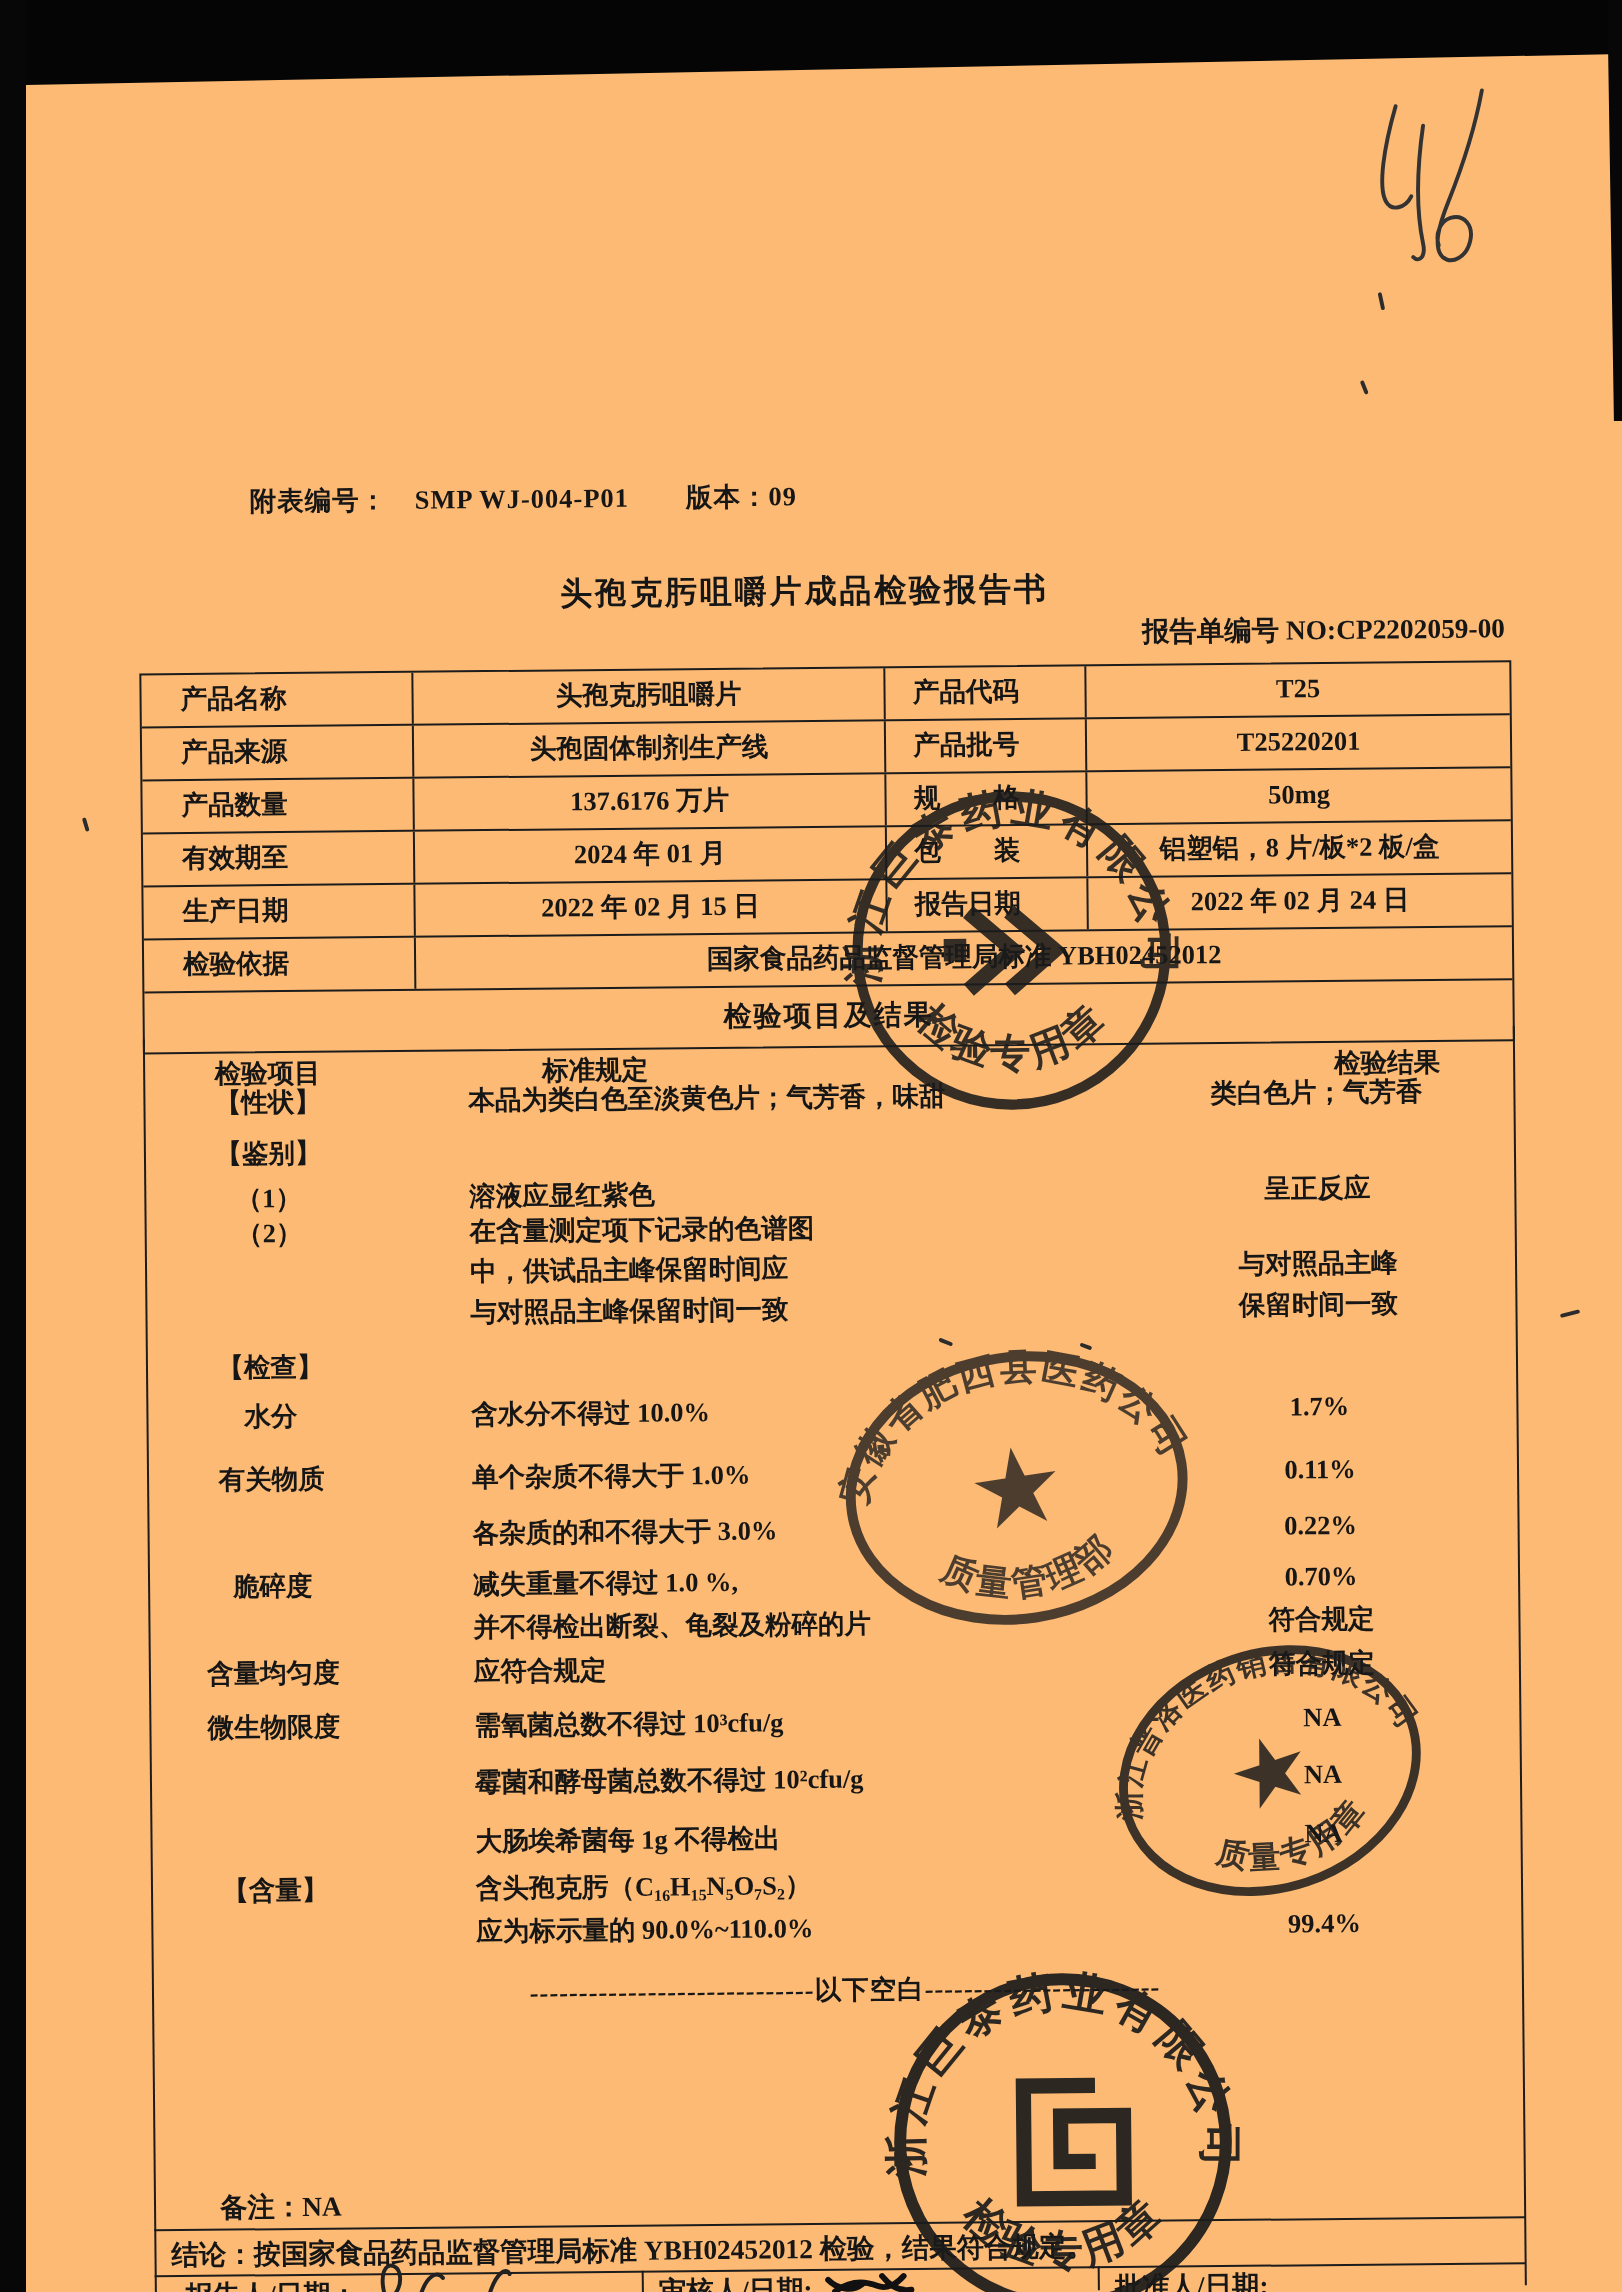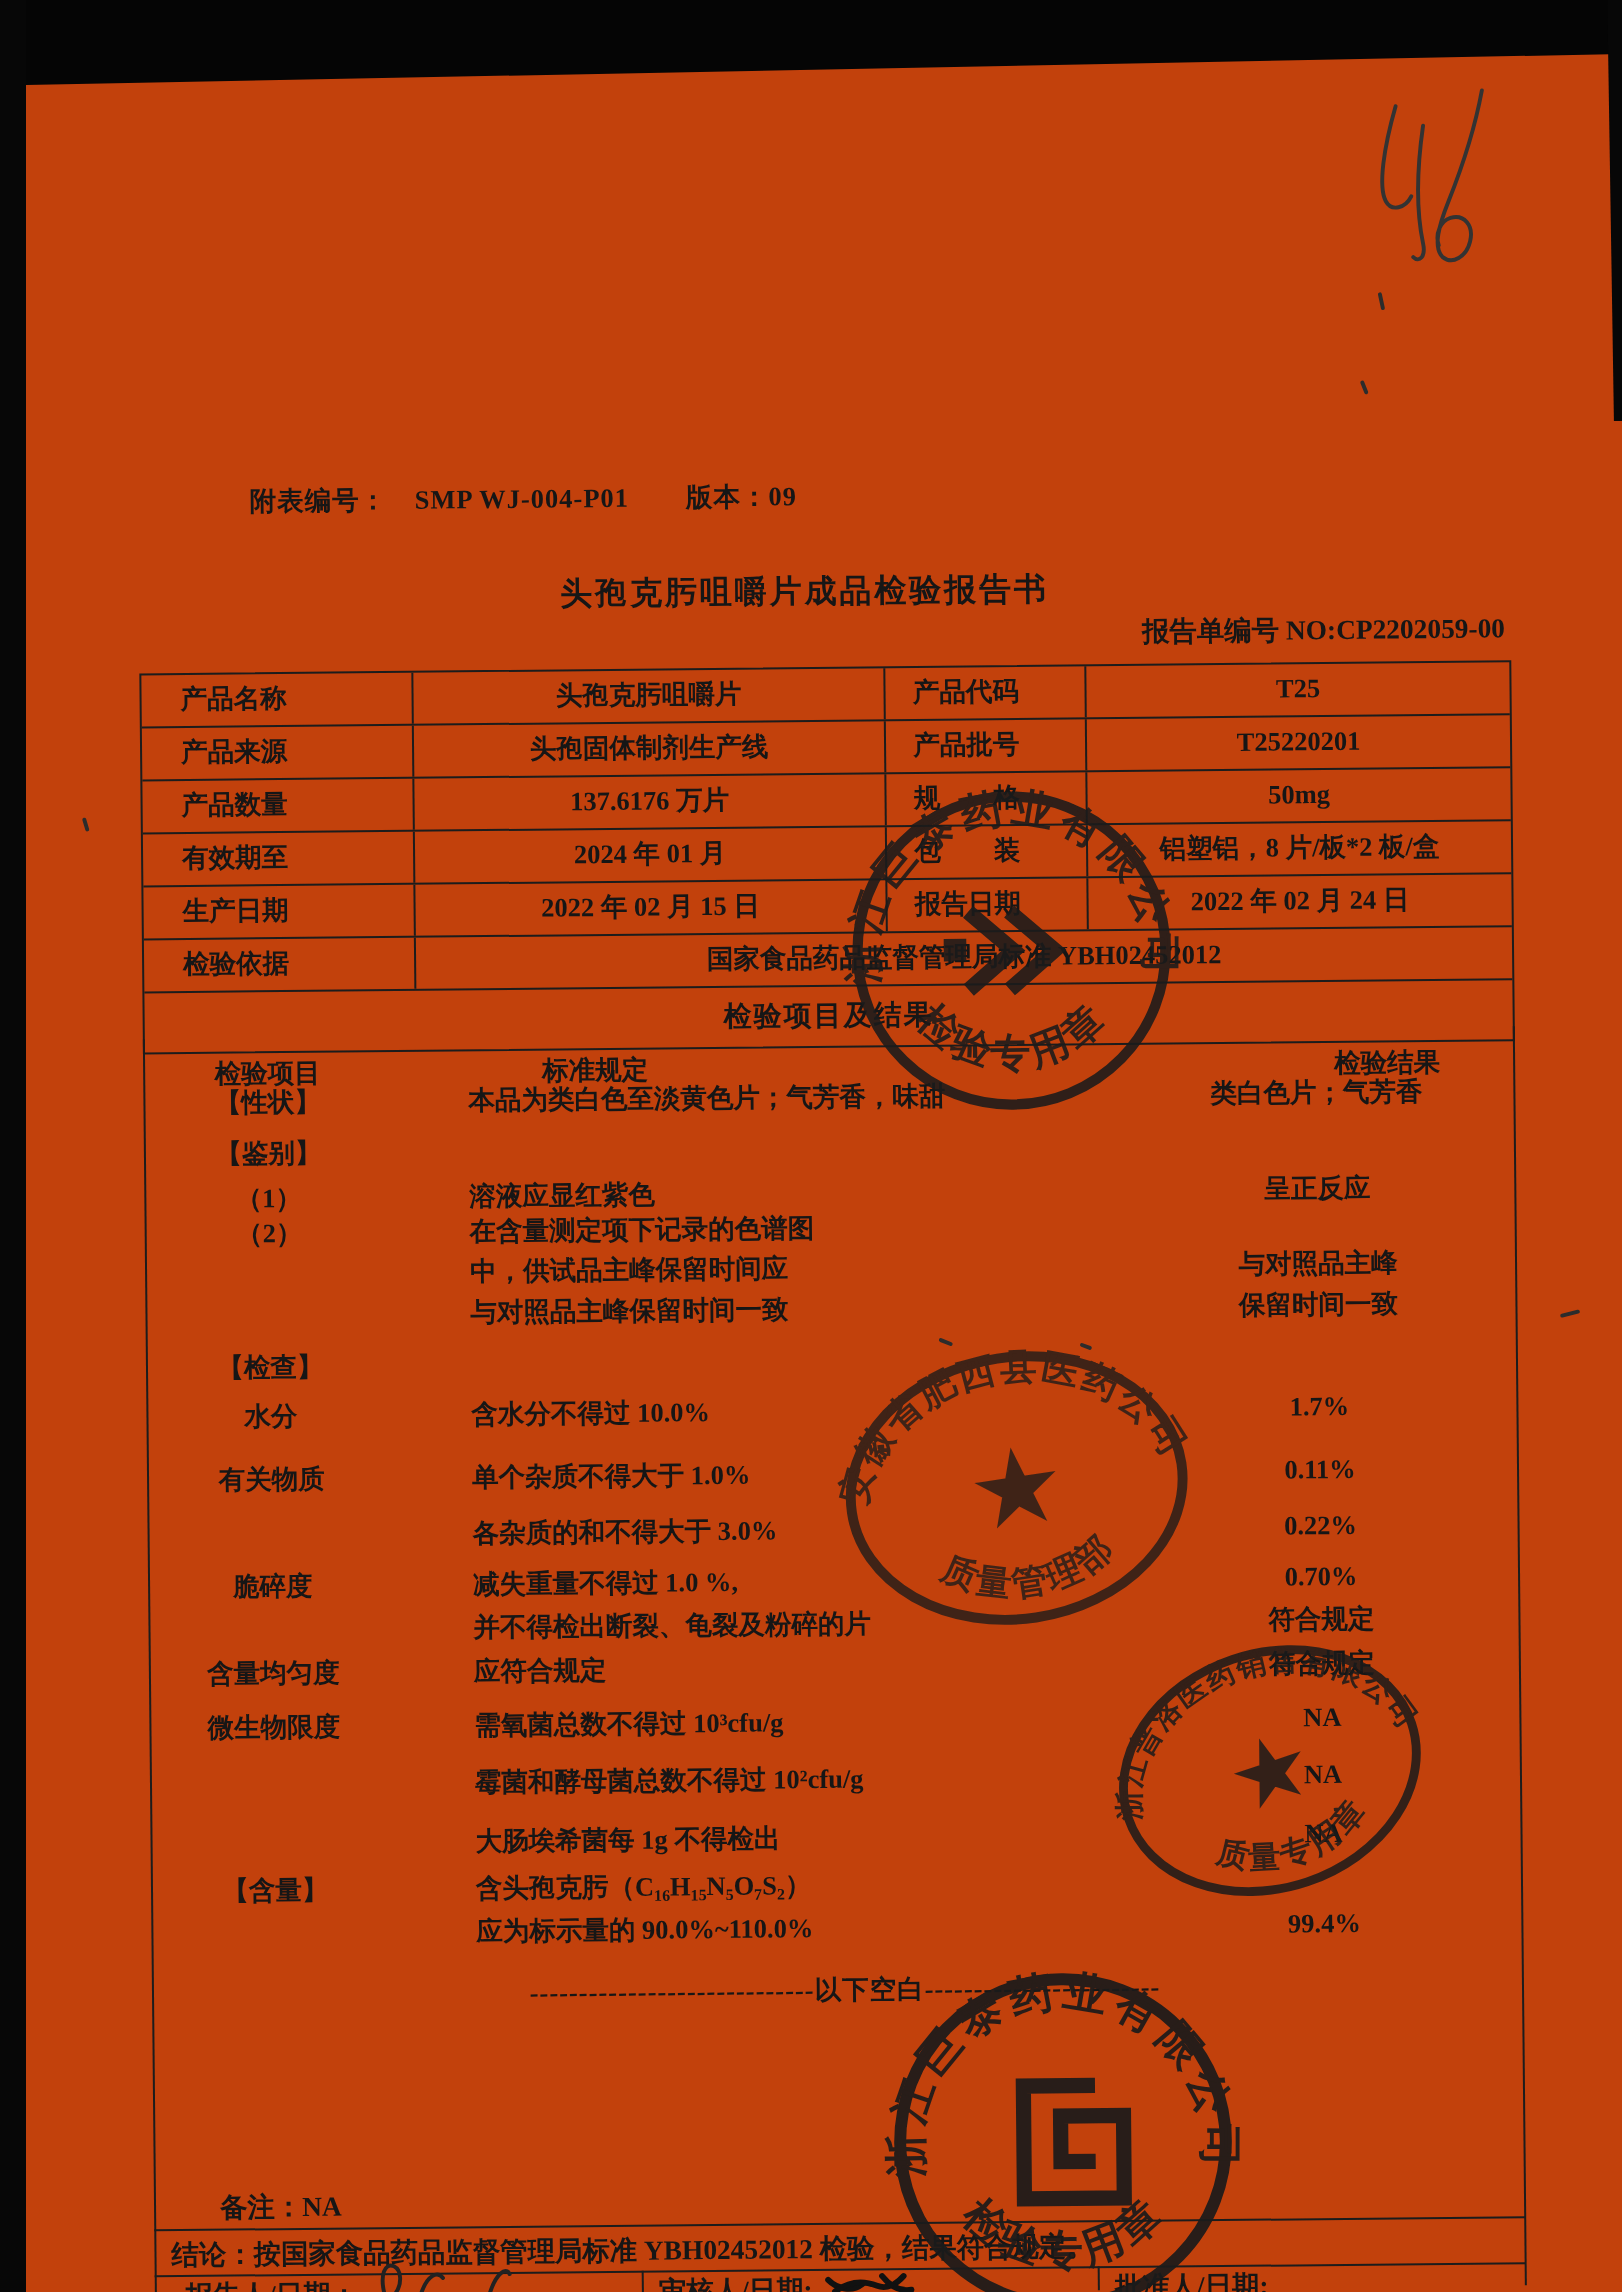--- a/index.html
+++ b/index.html
@@ -1,16 +1,16 @@
 <!DOCTYPE html>
 <html><head>
 <meta charset="utf-8">
 <style>
   html,body{margin:0;padding:0;background:#6f6f6f;}
-  .page{position:relative;width:1622px;height:2293px;background:#c2410c;overflow:hidden;
+  .page{position:relative;width:1622px;height:2293px;background:#fdba74;overflow:hidden;
         font-family:"Liberation Serif","DejaVu Serif",serif;color:#161616;}
   .tilt{position:absolute;inset:0;transform:rotate(-0.55deg);transform-origin:50% 55%;}
   .abs{position:absolute;}
   
   .edge-top{position:absolute;left:0;top:0;width:100%;height:90px;background:#050505;
             clip-path:polygon(0 0,100% 0,100% 60%,0 95%);}
   .edge-left{position:absolute;left:0;top:0;width:25.5px;height:100%;background:#070707;}
   .edge-right{position:absolute;right:0;top:0;width:14.7px;height:421px;background:#070707;
               clip-path:polygon(0 0,100% 0,100% 100%,45% 100%);}
   

